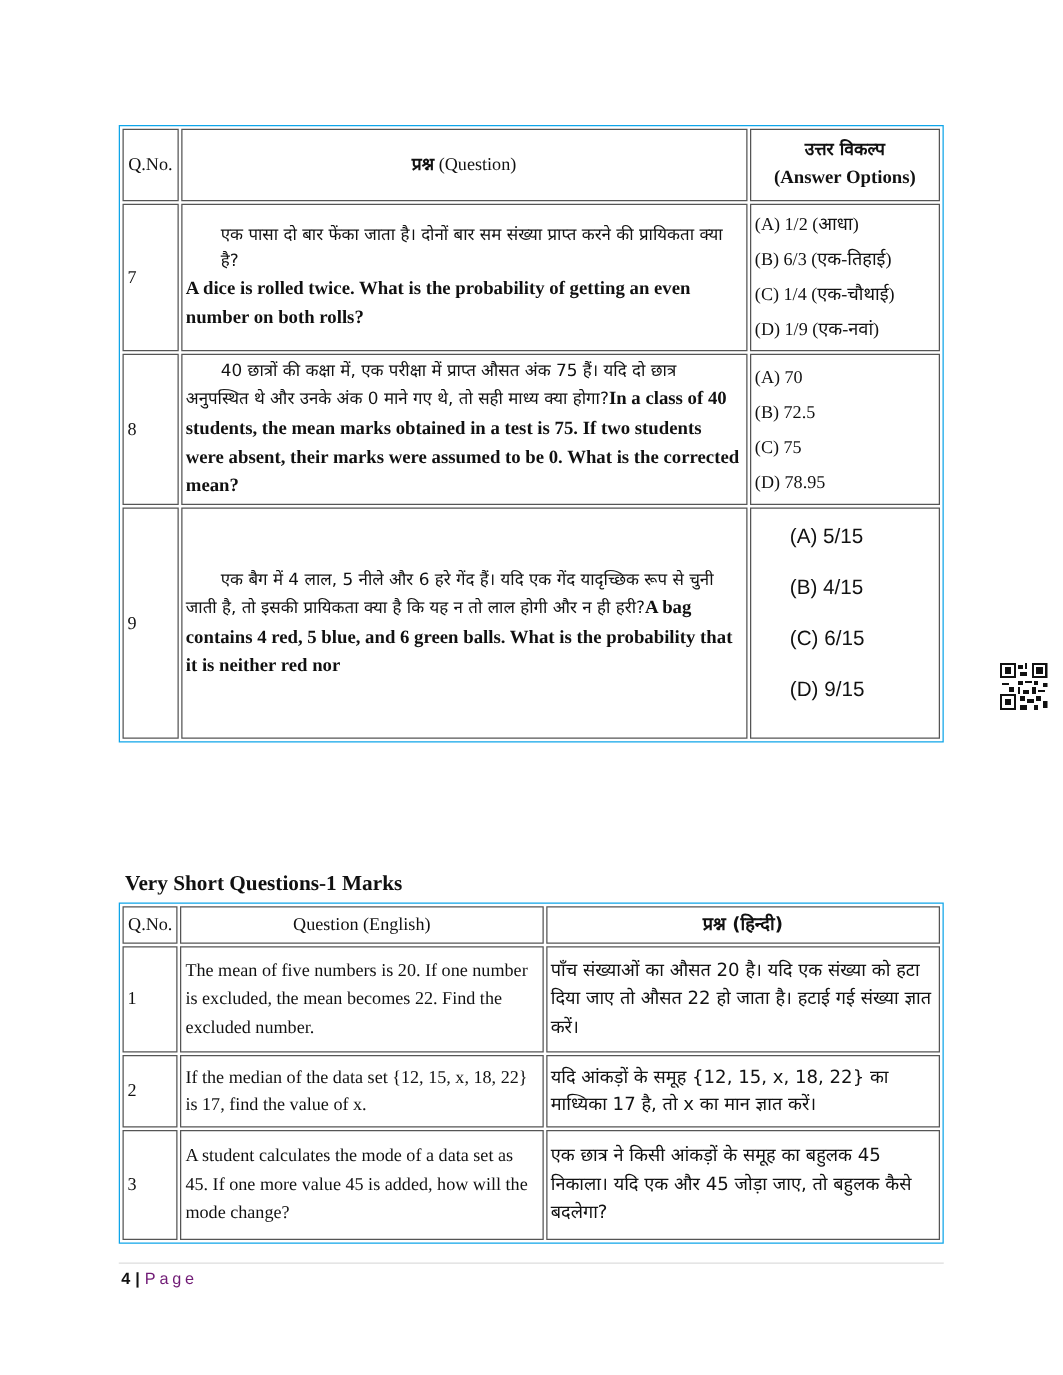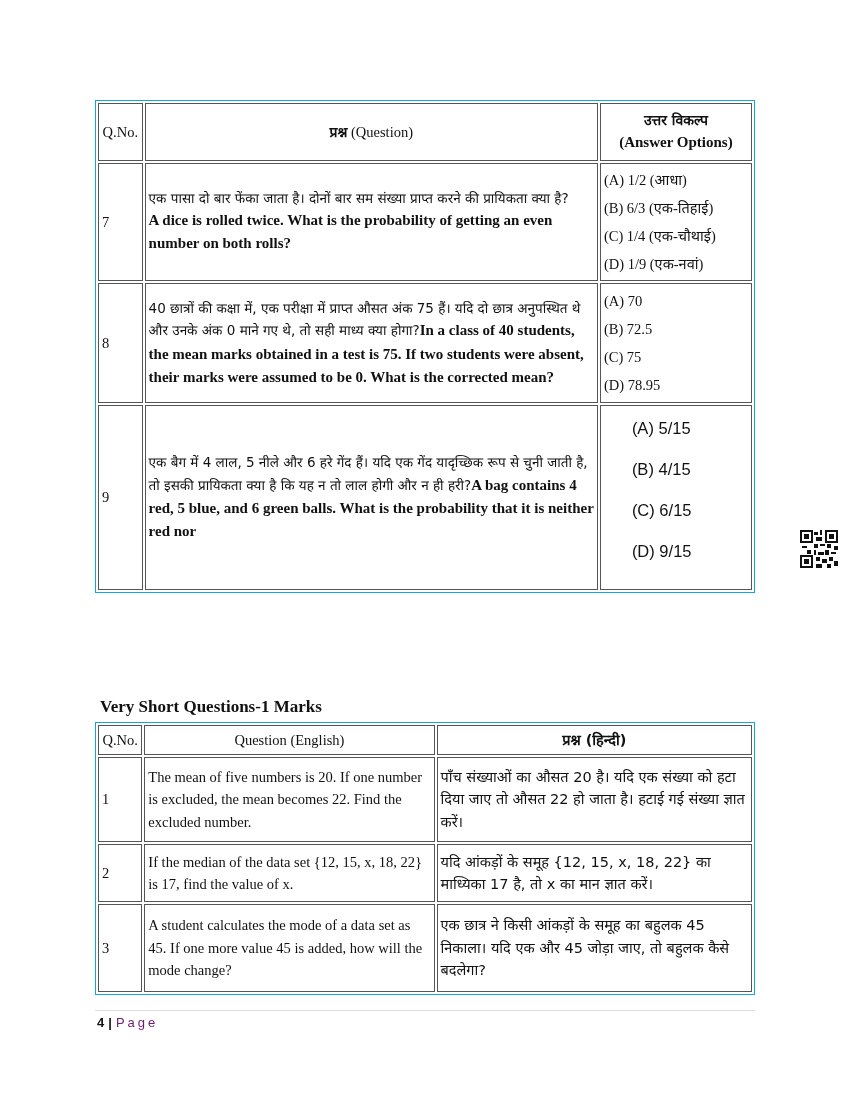--- a/index.html
+++ b/index.html
@@ -13,21 +13,21 @@
     border: 1px solid #0ea5e9; background: #fff;
   }
   table.qt td {
     border: 1px solid #555; padding: 2px 3px; vertical-align: middle;
     font-size: 14.5px; line-height: 1.55;
   }
   #t1 { left: 95px; top: 100px; width: 660px; }
   #t2 { left: 95px; top: 722px; width: 660px; }
   .hdr { text-align: center; }
   .hdr-q { font-size: 15.5px; margin-left: 16px; }
-  .hi { font-family: "DejaVu Sans", sans-serif; font-size: 13.5px; }
+  .hi { font-family: "DejaVu Sans", sans-serif; font-size: 13.5px; margin-left: 28px; }
   .hi-b { font-family: "DejaVu Sans", sans-serif; font-weight: bold; font-size: 14px; }
   .en-b { font-weight: bold; font-size: 15px; }
   .opt { display: block; font-size: 14.5px; line-height: 28px; }
   .opt-big { display: block; font-family: "Liberation Sans", sans-serif; font-size: 16.5px; line-height: 41px; padding-left: 28px; }
   .qno { font-size: 14px; }
   .en { font-size: 14.5px; line-height: 1.4; }
   .hi-col { font-family: "DejaVu Sans", sans-serif; font-size: 14px; line-height: 1.9; margin-top: 30px; }
   #section-title {
     position: absolute; left: 100px; top: 697px; font-family: "Liberation Serif", serif;
     font-weight: bold; font-size: 17px; text-align: center;

